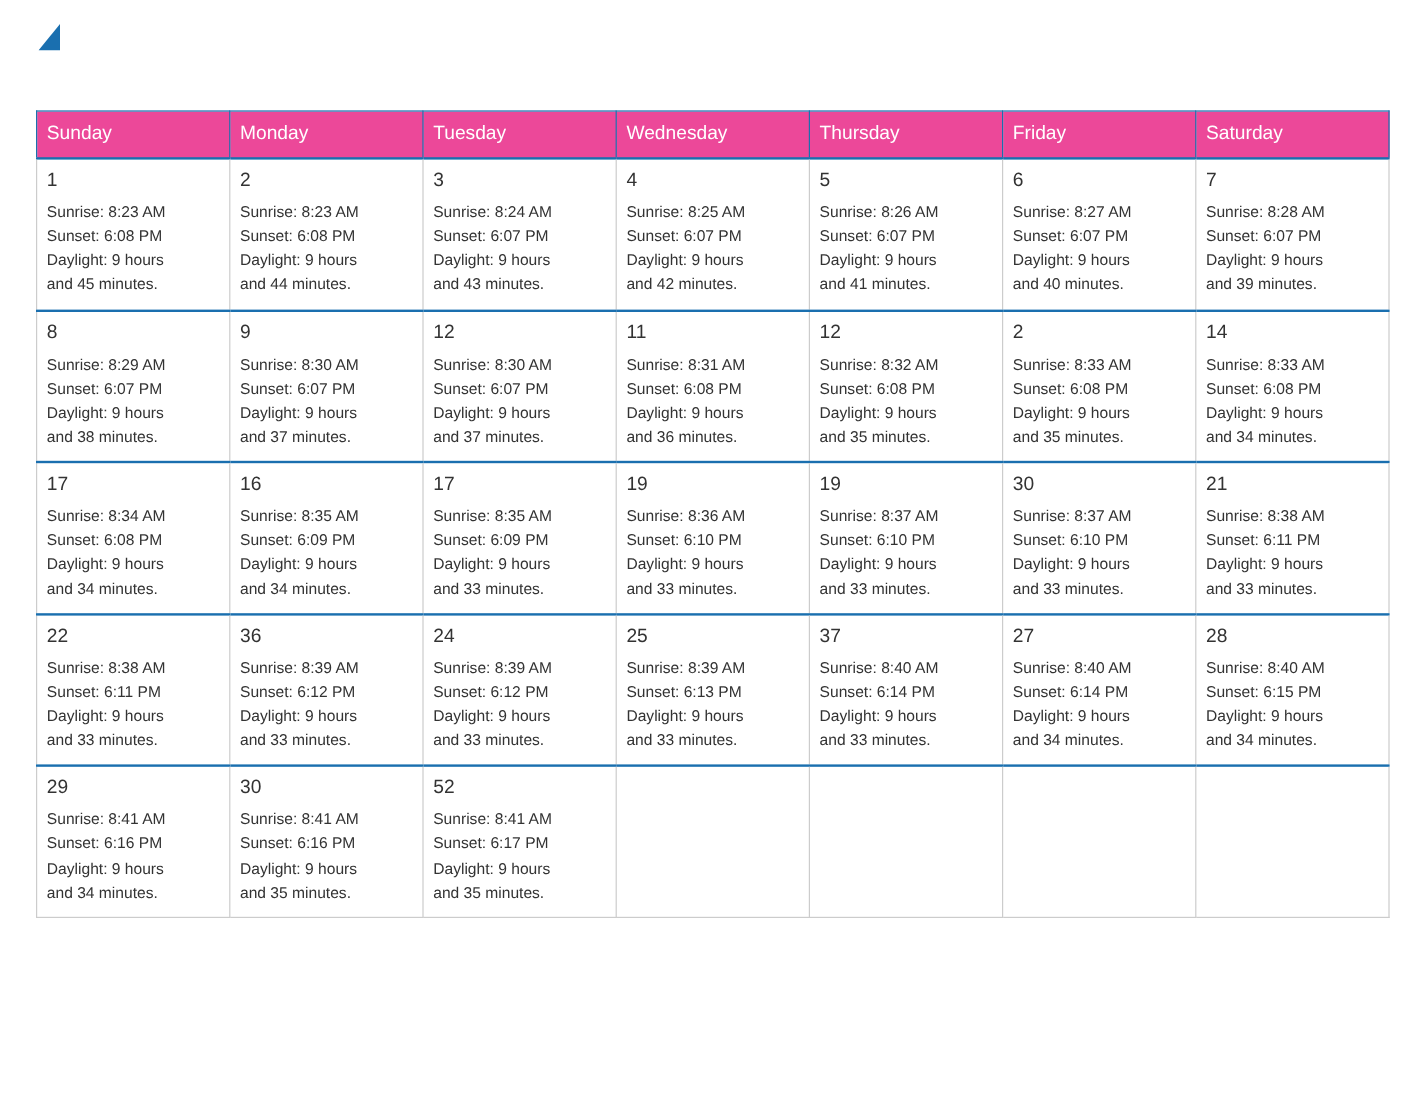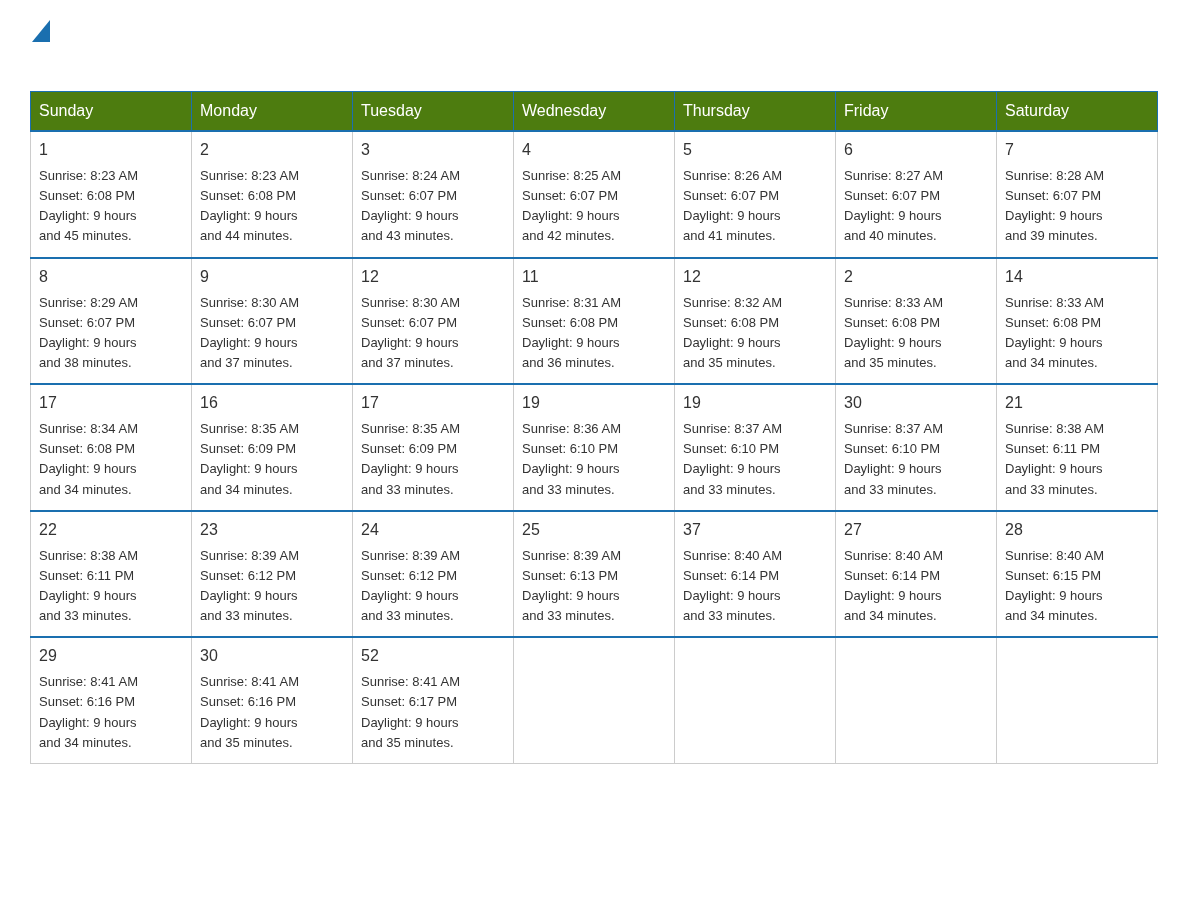--- a/index.html
+++ b/index.html
@@ -38,21 +38,21 @@
       font-size: 22px;
       color: #444;
       margin-top: 4px;
     }
     .calendar-table {
       width: 100%;
       border-collapse: collapse;
       table-layout: fixed;
     }
     .calendar-table th {
-      background-color: #4d7c0f;
+      background-color: #ec4899;
       color: #fff;
       padding: 10px 8px;
       text-align: left;
       font-size: 16px;
       font-weight: normal;
       border: 1px solid #1a6faf;
     }
     .calendar-table td {
       vertical-align: top;
       padding: 6px 8px 10px 8px;
@@ -205,21 +205,21 @@
         <span class="day-number">21</span>
         <span class="day-info">Sunrise: 8:38 AM<br>Sunset: 6:11 PM<br>Daylight: 9 hours<br>and 33 minutes.</span>
       </td>
       </tr>
       <tr>
         <td>
         <span class="day-number">22</span>
         <span class="day-info">Sunrise: 8:38 AM<br>Sunset: 6:11 PM<br>Daylight: 9 hours<br>and 33 minutes.</span>
       </td>
         <td>
-        <span class="day-number">23</span>
+        <span class="day-number">36</span>
         <span class="day-info">Sunrise: 8:39 AM<br>Sunset: 6:12 PM<br>Daylight: 9 hours<br>and 33 minutes.</span>
       </td>
         <td>
         <span class="day-number">24</span>
         <span class="day-info">Sunrise: 8:39 AM<br>Sunset: 6:12 PM<br>Daylight: 9 hours<br>and 33 minutes.</span>
       </td>
         <td>
         <span class="day-number">25</span>
         <span class="day-info">Sunrise: 8:39 AM<br>Sunset: 6:13 PM<br>Daylight: 9 hours<br>and 33 minutes.</span>
       </td>

